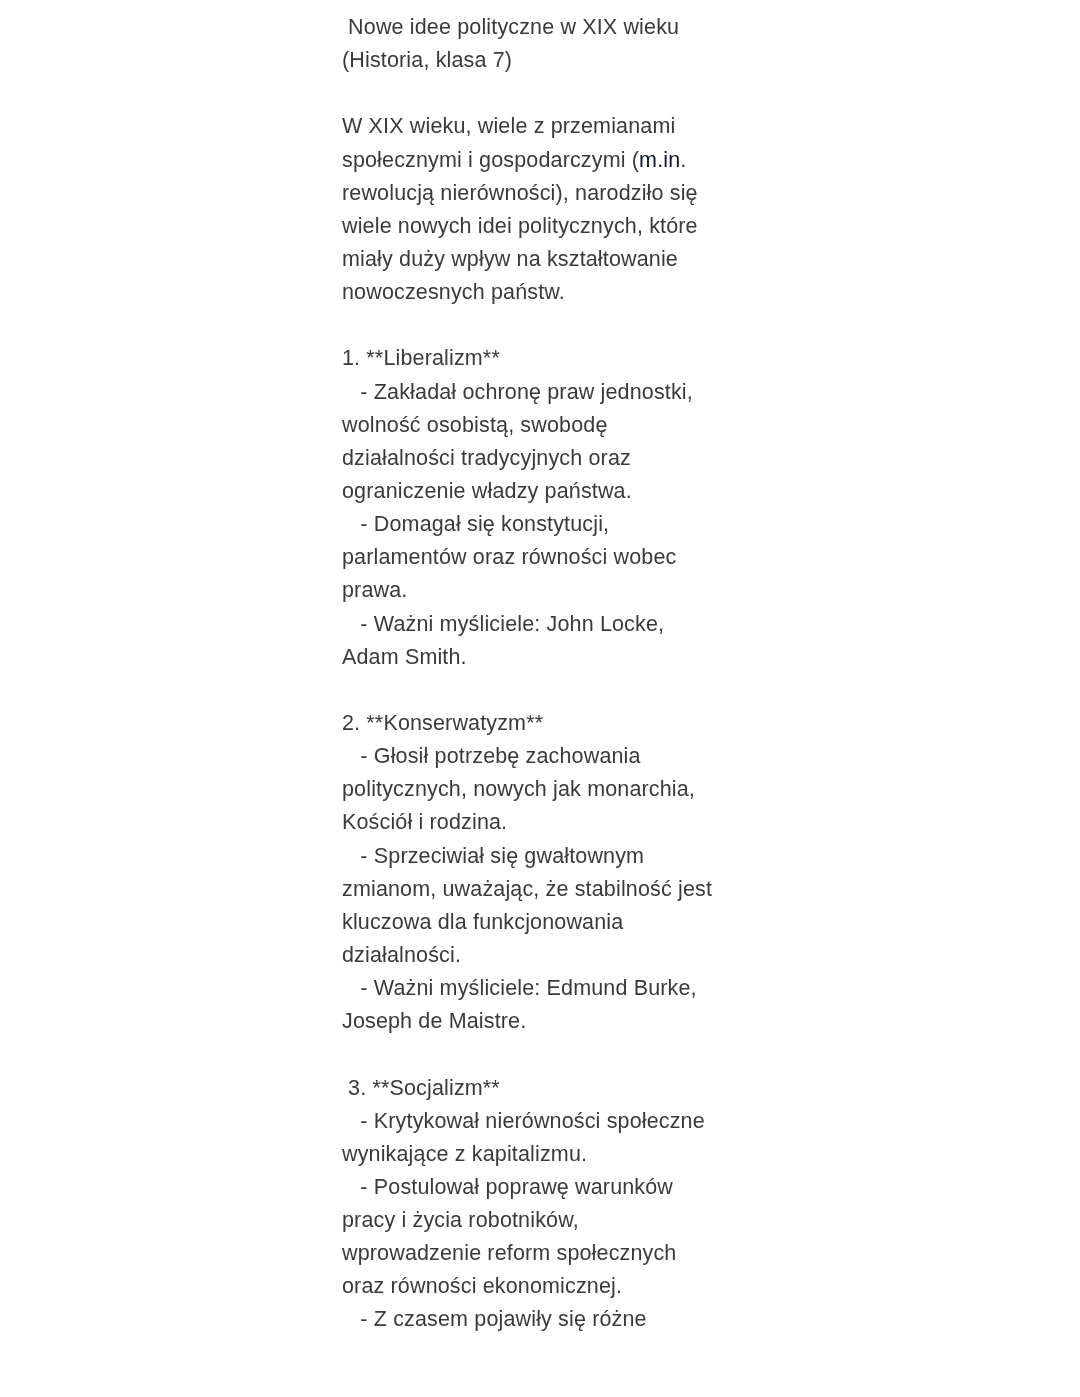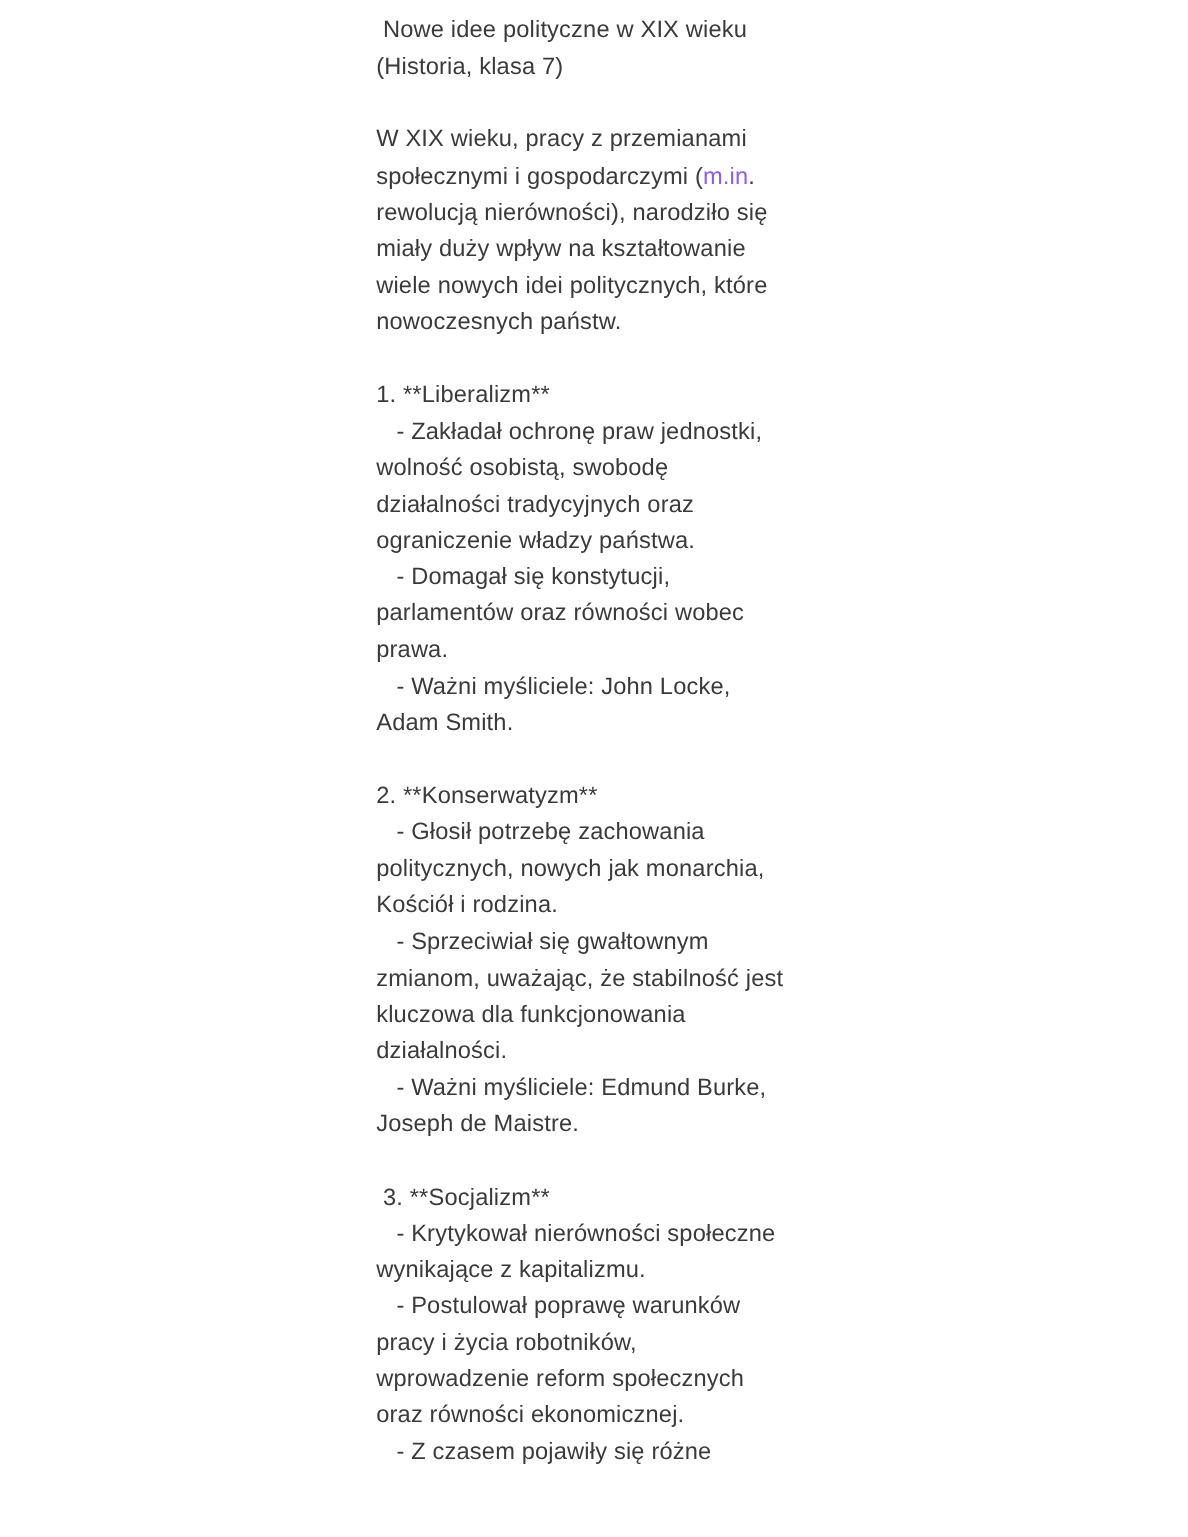--- a/index.html
+++ b/index.html
@@ -4,35 +4,35 @@
 <style>
   html, body { margin: 0; padding: 0; background: #ffffff; }
   body { width: 1080px; height: 1397px; position: relative; overflow: hidden; }
   .doc {
     position: absolute; left: 342px; top: 11px; width: 400px;
     font-family: "Liberation Sans", sans-serif;
     font-size: 21.5px; line-height: 33.15px; color: #3a3a3a;
     letter-spacing: 0.15px;
   }
   .line { display: block; white-space: pre; height: 33.15px; }
-  .link { color: #8b5cf6; }
+  .link { color: #0f172a; }
 </style>
 </head>
 <body>
 
 <div class="doc">
   <span class="line"> Nowe idee polityczne w XIX wieku</span>
   <span class="line">(Historia, klasa 7)</span>
   <span class="line"></span>
 
-  <span class="line">W XIX wieku, pracy z przemianami</span>
+  <span class="line">W XIX wieku, wiele z przemianami</span>
   <span class="line"><span>społecznymi i gospodarczymi (</span><span class="link">m.in</span><span>.</span></span>
   <span class="line">rewolucją nierówności), narodziło się</span>
+  <span class="line">wiele nowych idei politycznych, które</span>
   <span class="line">miały duży wpływ na kształtowanie</span>
-  <span class="line">wiele nowych idei politycznych, które</span>
   <span class="line">nowoczesnych państw.</span>
   <span class="line"></span>
 
   <span class="line">1. **Liberalizm**</span>
   <span class="line">   - Zakładał ochronę praw jednostki,</span>
   <span class="line">wolność osobistą, swobodę</span>
   <span class="line">działalności tradycyjnych oraz</span>
   <span class="line">ograniczenie władzy państwa.</span>
   <span class="line">   - Domagał się konstytucji,</span>
   <span class="line">parlamentów oraz równości wobec</span>

